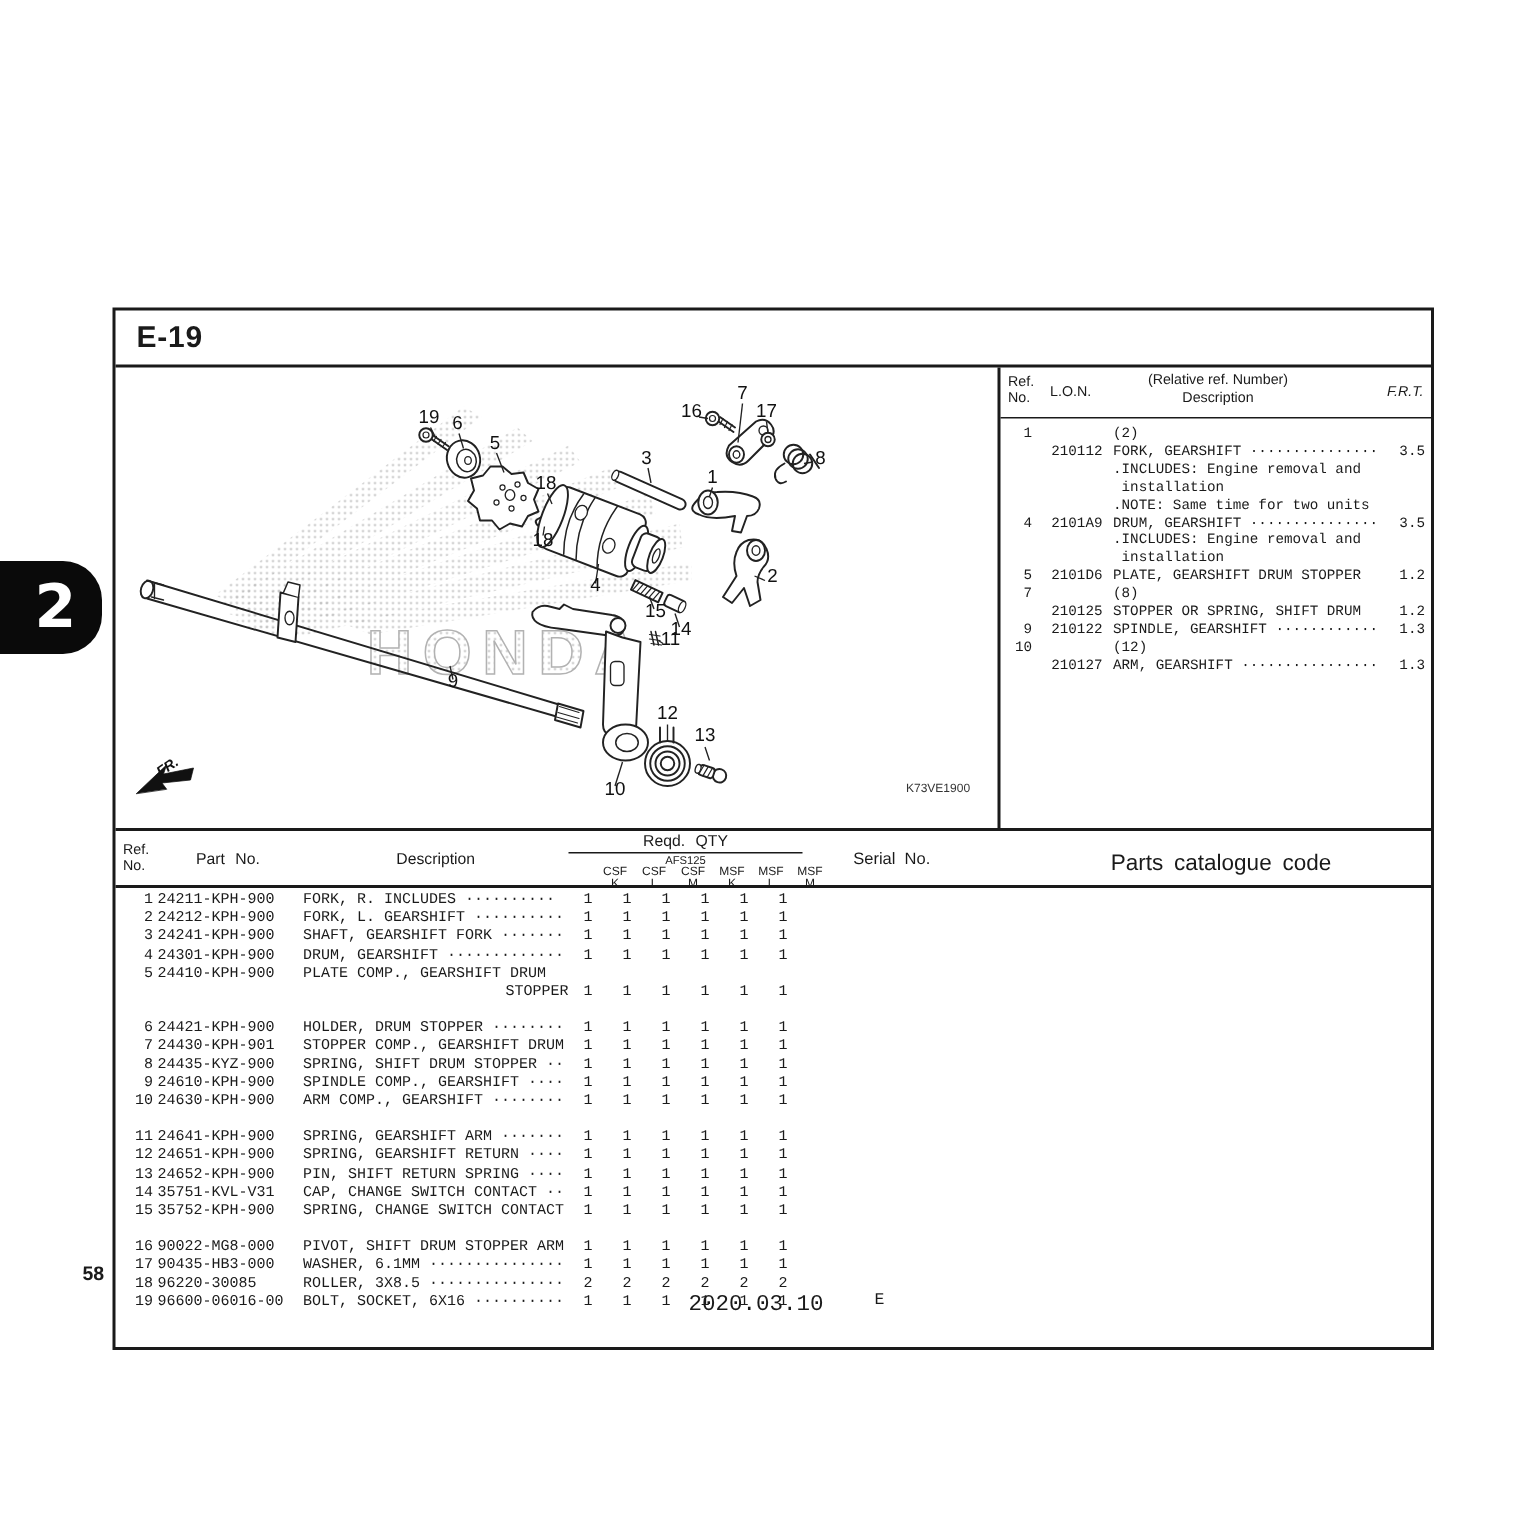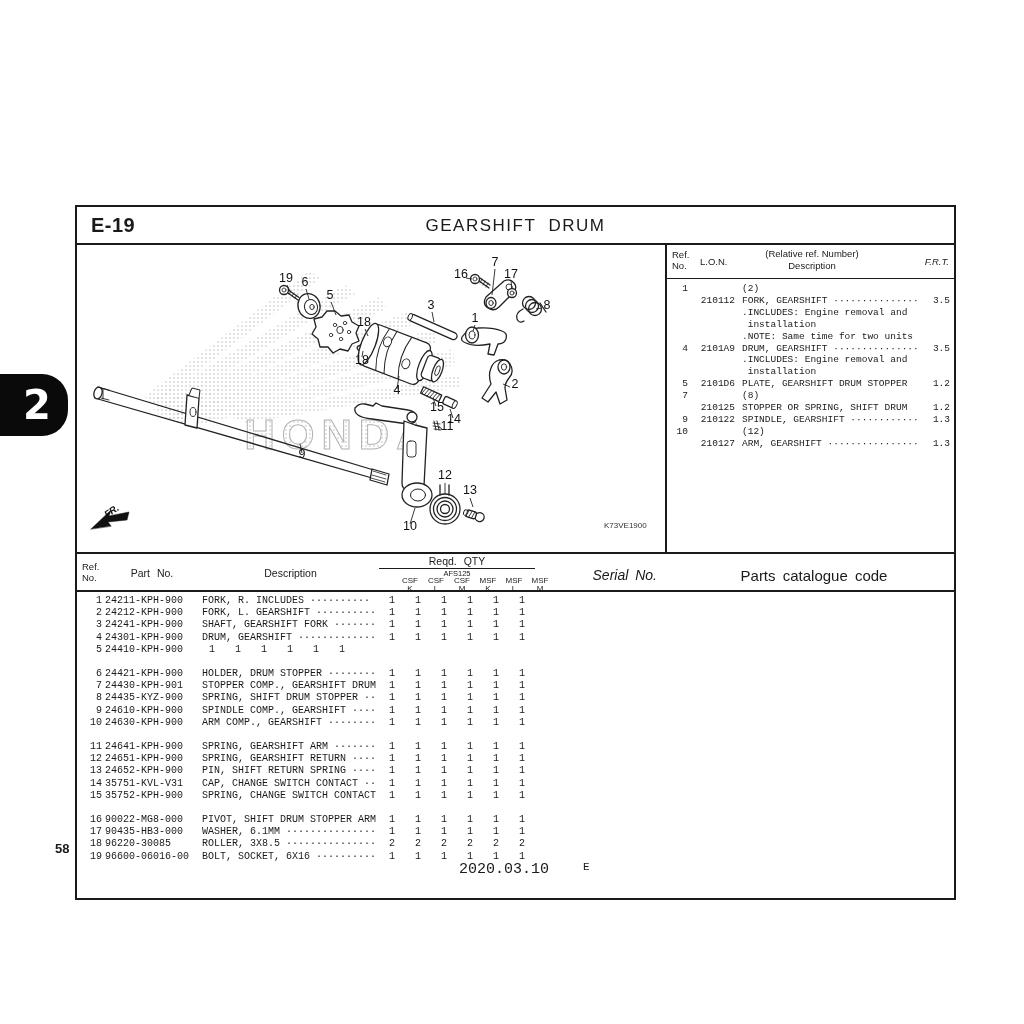--- a/index.html
+++ b/index.html
@@ -39,21 +39,21 @@
   
   .ptable-head { position:relative; height:40px; border-top:2px solid #1a1a1a; border-bottom:2px solid #1a1a1a; }
   .pt-h-ref { position:absolute; left:5px; top:7px; font-size:9.5px; line-height:11px; }
   .pt-h-part { position:absolute; left:28px; width:94px; top:13px; text-align:center; font-size:10.5px; word-spacing:4px; }
   .pt-h-desc { position:absolute; left:125px; width:177px; top:13px; text-align:center; font-size:10.5px; }
   .pt-h-qty  { position:absolute; left:302px; width:156px; top:1px; text-align:center; font-size:10.5px; word-spacing:4px; }
   .pt-h-qtyline { position:absolute; left:302px; width:156px; top:14px; height:1px; background:#1a1a1a; }
   .pt-h-model { position:absolute; left:302px; width:156px; top:15px; text-align:center; font-size:7.5px; }
   .pt-h-cols { position:absolute; left:320px; width:156px; top:23px; display:flex; }
   .qty-col-head { width:26px; text-align:center; font-size:8px; line-height:8px; }
-  .pt-h-serial { position:absolute; left:455px; width:125px; top:13px; text-align:right; font-size:14px; word-spacing:3px;font-style:italic; }
+  .pt-h-serial { position:absolute; left:455px; width:125px; top:13px; text-align:center; font-size:11px; word-spacing:3px; }
   .pt-h-pcc { position:absolute; left:592px; width:290px; top:13px; text-align:center; font-size:15px; word-spacing:3px; }
 
   .ptable-rows { padding-top:3px; font-family:"Liberation Mono",monospace; font-size:10px; line-height:12.2px; }
   .pt-row { display:flex; align-items:flex-start; white-space:pre; }
   .pt-row.group-start { margin-top:12px; }
   .pt-ref { width:25px; text-align:right; }
   .pt-part { width:94px; margin-left:3px; }
   .pt-desc { width:177px; margin-left:3px; }
   .pt-desc-l2 { text-align:right; }
   .pt-qty { width:26px; text-align:center; align-self:flex-end; }
@@ -66,21 +66,20 @@
   .footer-date { position:absolute; left:459px; top:861px; font-family:"Liberation Mono",monospace; font-size:15px; }
   .footer-ed   { position:absolute; left:583px; top:861px; font-family:"Liberation Mono",monospace; font-size:11px; }
 </style>
 </head>
 <body>
 
 <div class="sheet">
 
   <div class="titlebar">
     <span class="sec-code">E-19</span>
-    <span class="sheet-title">GEARSHIFT  DRUM</span>
   </div>
 
   <div class="content">
 
     <div class="diagram-wrap">
       <svg width="588" height="307" viewBox="0 0 588 307">
         <defs>
           <pattern id="dots" width="4" height="4" patternUnits="userSpaceOnUse">
             <circle cx="1" cy="1" r="0.75" fill="#b9b9b9"></circle>
           </pattern>
@@ -361,21 +360,21 @@
       </div>
     <div class="pt-h-serial">Serial No.</div>
     <div class="pt-h-pcc">Parts catalogue code</div>
   </div>
 
   <div class="ptable-rows">
       <div class="pt-row"><div class="pt-ref">1</div><div class="pt-part">24211-KPH-900</div><div class="pt-desc"><div class="pt-desc-l1">FORK, R. INCLUDES ··········</div></div><div class="pt-qty">1</div><div class="pt-qty">1</div><div class="pt-qty">1</div><div class="pt-qty">1</div><div class="pt-qty">1</div><div class="pt-qty">1</div></div>
       <div class="pt-row"><div class="pt-ref">2</div><div class="pt-part">24212-KPH-900</div><div class="pt-desc"><div class="pt-desc-l1">FORK, L. GEARSHIFT ··········</div></div><div class="pt-qty">1</div><div class="pt-qty">1</div><div class="pt-qty">1</div><div class="pt-qty">1</div><div class="pt-qty">1</div><div class="pt-qty">1</div></div>
       <div class="pt-row"><div class="pt-ref">3</div><div class="pt-part">24241-KPH-900</div><div class="pt-desc"><div class="pt-desc-l1">SHAFT, GEARSHIFT FORK ·······</div></div><div class="pt-qty">1</div><div class="pt-qty">1</div><div class="pt-qty">1</div><div class="pt-qty">1</div><div class="pt-qty">1</div><div class="pt-qty">1</div></div>
       <div class="pt-row"><div class="pt-ref">4</div><div class="pt-part">24301-KPH-900</div><div class="pt-desc"><div class="pt-desc-l1">DRUM, GEARSHIFT ·············</div></div><div class="pt-qty">1</div><div class="pt-qty">1</div><div class="pt-qty">1</div><div class="pt-qty">1</div><div class="pt-qty">1</div><div class="pt-qty">1</div></div>
-      <div class="pt-row"><div class="pt-ref">5</div><div class="pt-part">24410-KPH-900</div><div class="pt-qty">1</div><div class="pt-qty">1</div><div class="pt-qty">1</div><div class="pt-qty">1</div><div class="pt-qty">1</div><div class="pt-qty">1</div></div>
+      <div class="pt-row"><div class="pt-ref">5</div><div class="pt-part">24410-KPH-900</div><div class="pt-desc"><div class="pt-desc-l1">PLATE COMP., GEARSHIFT DRUM</div><div class="pt-desc-l2">STOPPER</div></div><div class="pt-qty">1</div><div class="pt-qty">1</div><div class="pt-qty">1</div><div class="pt-qty">1</div><div class="pt-qty">1</div><div class="pt-qty">1</div></div>
       <div class="pt-row group-start"><div class="pt-ref">6</div><div class="pt-part">24421-KPH-900</div><div class="pt-desc"><div class="pt-desc-l1">HOLDER, DRUM STOPPER ········</div></div><div class="pt-qty">1</div><div class="pt-qty">1</div><div class="pt-qty">1</div><div class="pt-qty">1</div><div class="pt-qty">1</div><div class="pt-qty">1</div></div>
       <div class="pt-row"><div class="pt-ref">7</div><div class="pt-part">24430-KPH-901</div><div class="pt-desc"><div class="pt-desc-l1">STOPPER COMP., GEARSHIFT DRUM</div></div><div class="pt-qty">1</div><div class="pt-qty">1</div><div class="pt-qty">1</div><div class="pt-qty">1</div><div class="pt-qty">1</div><div class="pt-qty">1</div></div>
       <div class="pt-row"><div class="pt-ref">8</div><div class="pt-part">24435-KYZ-900</div><div class="pt-desc"><div class="pt-desc-l1">SPRING, SHIFT DRUM STOPPER ··</div></div><div class="pt-qty">1</div><div class="pt-qty">1</div><div class="pt-qty">1</div><div class="pt-qty">1</div><div class="pt-qty">1</div><div class="pt-qty">1</div></div>
       <div class="pt-row"><div class="pt-ref">9</div><div class="pt-part">24610-KPH-900</div><div class="pt-desc"><div class="pt-desc-l1">SPINDLE COMP., GEARSHIFT ····</div></div><div class="pt-qty">1</div><div class="pt-qty">1</div><div class="pt-qty">1</div><div class="pt-qty">1</div><div class="pt-qty">1</div><div class="pt-qty">1</div></div>
       <div class="pt-row"><div class="pt-ref">10</div><div class="pt-part">24630-KPH-900</div><div class="pt-desc"><div class="pt-desc-l1">ARM COMP., GEARSHIFT ········</div></div><div class="pt-qty">1</div><div class="pt-qty">1</div><div class="pt-qty">1</div><div class="pt-qty">1</div><div class="pt-qty">1</div><div class="pt-qty">1</div></div>
       <div class="pt-row group-start"><div class="pt-ref">11</div><div class="pt-part">24641-KPH-900</div><div class="pt-desc"><div class="pt-desc-l1">SPRING, GEARSHIFT ARM ·······</div></div><div class="pt-qty">1</div><div class="pt-qty">1</div><div class="pt-qty">1</div><div class="pt-qty">1</div><div class="pt-qty">1</div><div class="pt-qty">1</div></div>
       <div class="pt-row"><div class="pt-ref">12</div><div class="pt-part">24651-KPH-900</div><div class="pt-desc"><div class="pt-desc-l1">SPRING, GEARSHIFT RETURN ····</div></div><div class="pt-qty">1</div><div class="pt-qty">1</div><div class="pt-qty">1</div><div class="pt-qty">1</div><div class="pt-qty">1</div><div class="pt-qty">1</div></div>
       <div class="pt-row"><div class="pt-ref">13</div><div class="pt-part">24652-KPH-900</div><div class="pt-desc"><div class="pt-desc-l1">PIN, SHIFT RETURN SPRING ····</div></div><div class="pt-qty">1</div><div class="pt-qty">1</div><div class="pt-qty">1</div><div class="pt-qty">1</div><div class="pt-qty">1</div><div class="pt-qty">1</div></div>
       <div class="pt-row"><div class="pt-ref">14</div><div class="pt-part">35751-KVL-V31</div><div class="pt-desc"><div class="pt-desc-l1">CAP, CHANGE SWITCH CONTACT ··</div></div><div class="pt-qty">1</div><div class="pt-qty">1</div><div class="pt-qty">1</div><div class="pt-qty">1</div><div class="pt-qty">1</div><div class="pt-qty">1</div></div>
       <div class="pt-row"><div class="pt-ref">15</div><div class="pt-part">35752-KPH-900</div><div class="pt-desc"><div class="pt-desc-l1">SPRING, CHANGE SWITCH CONTACT</div></div><div class="pt-qty">1</div><div class="pt-qty">1</div><div class="pt-qty">1</div><div class="pt-qty">1</div><div class="pt-qty">1</div><div class="pt-qty">1</div></div>

